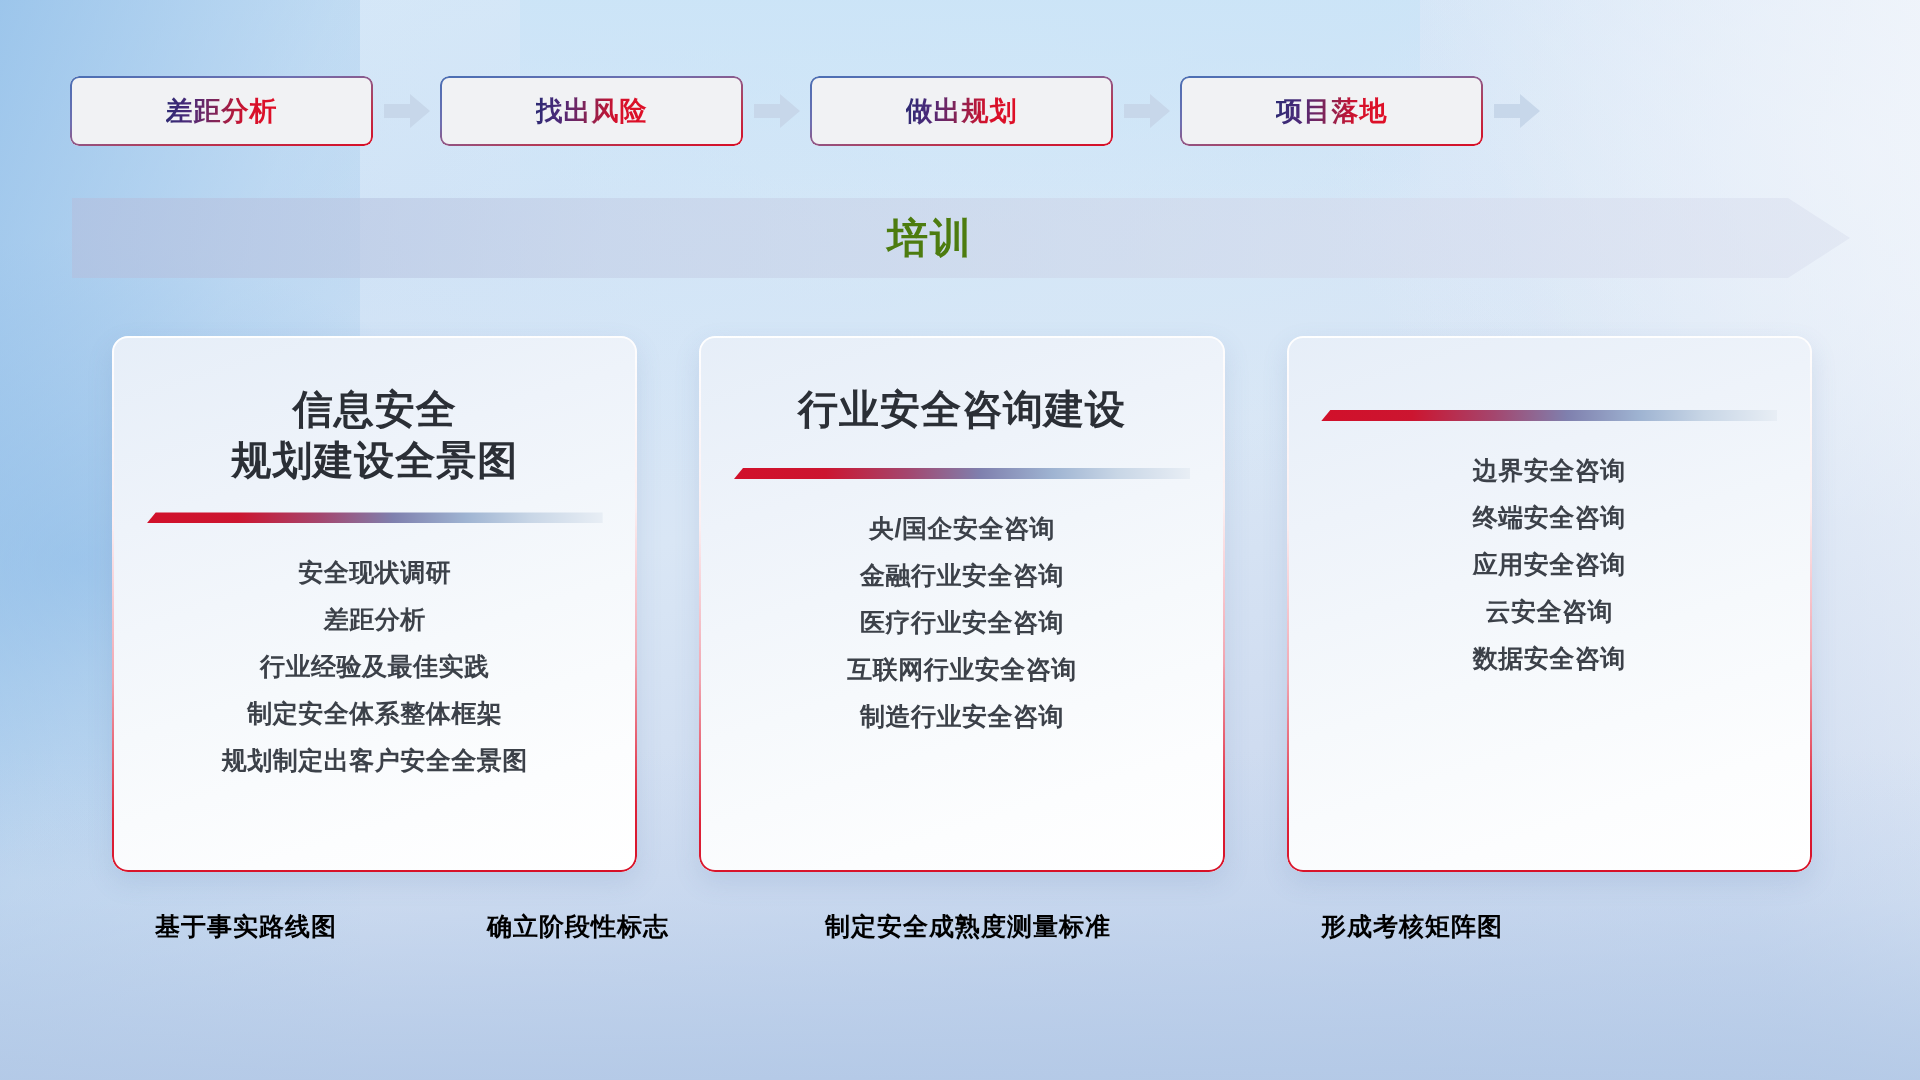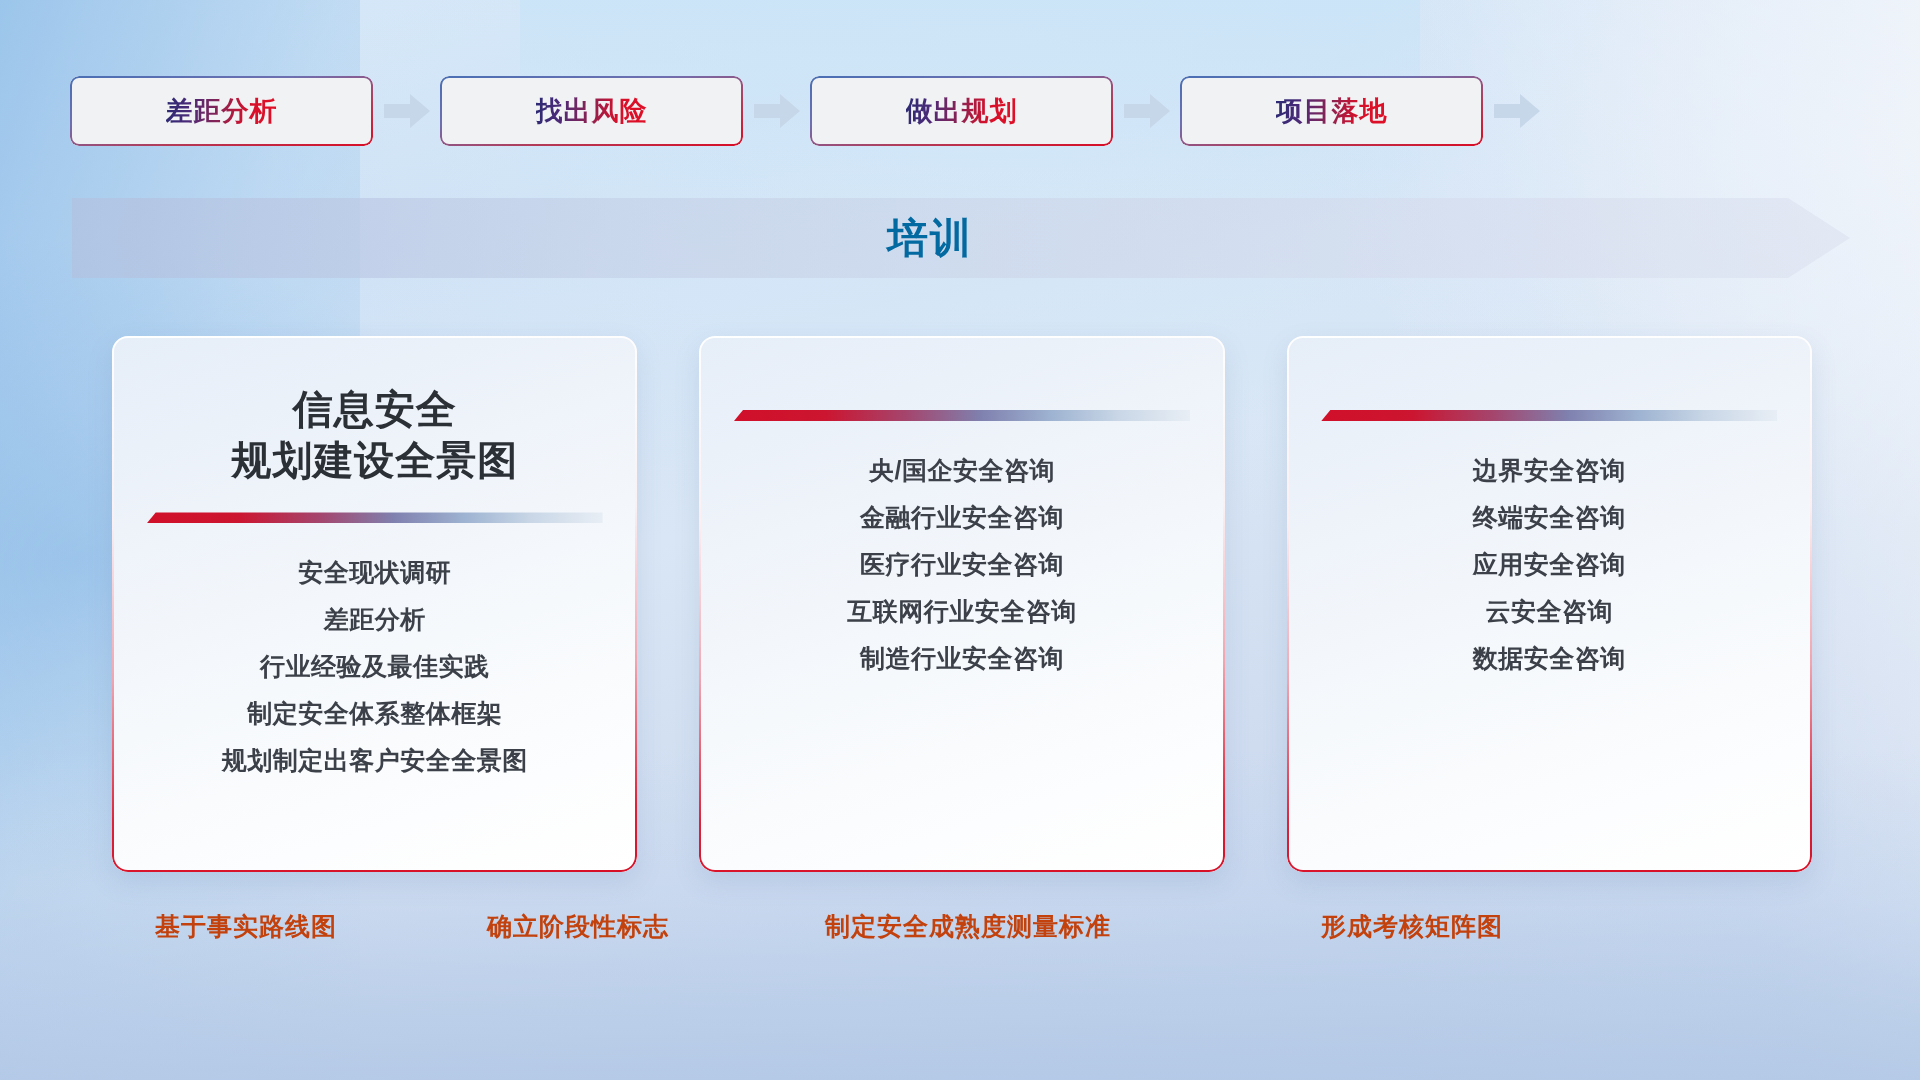--- a/index.html
+++ b/index.html
@@ -94,21 +94,21 @@
     background: linear-gradient(96deg, rgba(178,193,224,0.72) 0%, rgba(196,207,230,0.62) 30%, rgba(206,214,233,0.6) 58%, rgba(215,221,238,0.62) 82%, rgba(220,226,240,0.6) 100%);
     clip-path: polygon(0 0, calc(100% - 62px) 0, 100% 50%, calc(100% - 62px) 100%, 0 100%);
   }
   .banner-title {
     position:absolute;
     left:0; right:12px; top: 50%;
     transform: translateY(-50%);
     text-align:center;
     font-size: 41px;
     font-weight: 700;
-    color: #0369a1;
+    color: #4d7c0f;
     letter-spacing: 2px;
     padding-right: 50px;
   }
 
   
   .cards {
     position:absolute;
     left: 112px; top: 336px;
     width: 1700px; height: 536px;
     display:flex;
@@ -180,21 +180,21 @@
   .bottom-labels {
     position:absolute;
     left: 0; top: 910px;
     width: 1920px; height: 46px;
   }
   .bottom-label {
     position:absolute;
     top: 0;
     font-size: 25px;
     font-weight: 700;
-    color: #c2410c;
+    color: #000000;
     letter-spacing: 1px;
     white-space: nowrap;
     transform: translateX(-50%);
   }
 </style>
 </head>
 <body>
 
 <div class="bg-wash-a"></div>
 <div class="bg-wash-b"></div>
@@ -258,20 +258,23 @@
     <div class="card-list">
       <div class="card-list-item">安全现状调研</div>
       <div class="card-list-item">差距分析</div>
       <div class="card-list-item">行业经验及最佳实践</div>
       <div class="card-list-item">制定安全体系整体框架</div>
       <div class="card-list-item">规划制定出客户安全全景图</div>
     </div>
   </div>
 
   <div class="card">
+    <div class="card-title">
+      <div>行业安全咨询建设</div>
+    </div>
     <div class="card-divider"></div>
     <div class="card-list">
       <div class="card-list-item">央/国企安全咨询</div>
       <div class="card-list-item">金融行业安全咨询</div>
       <div class="card-list-item">医疗行业安全咨询</div>
       <div class="card-list-item">互联网行业安全咨询</div>
       <div class="card-list-item">制造行业安全咨询</div>
     </div>
   </div>
 

